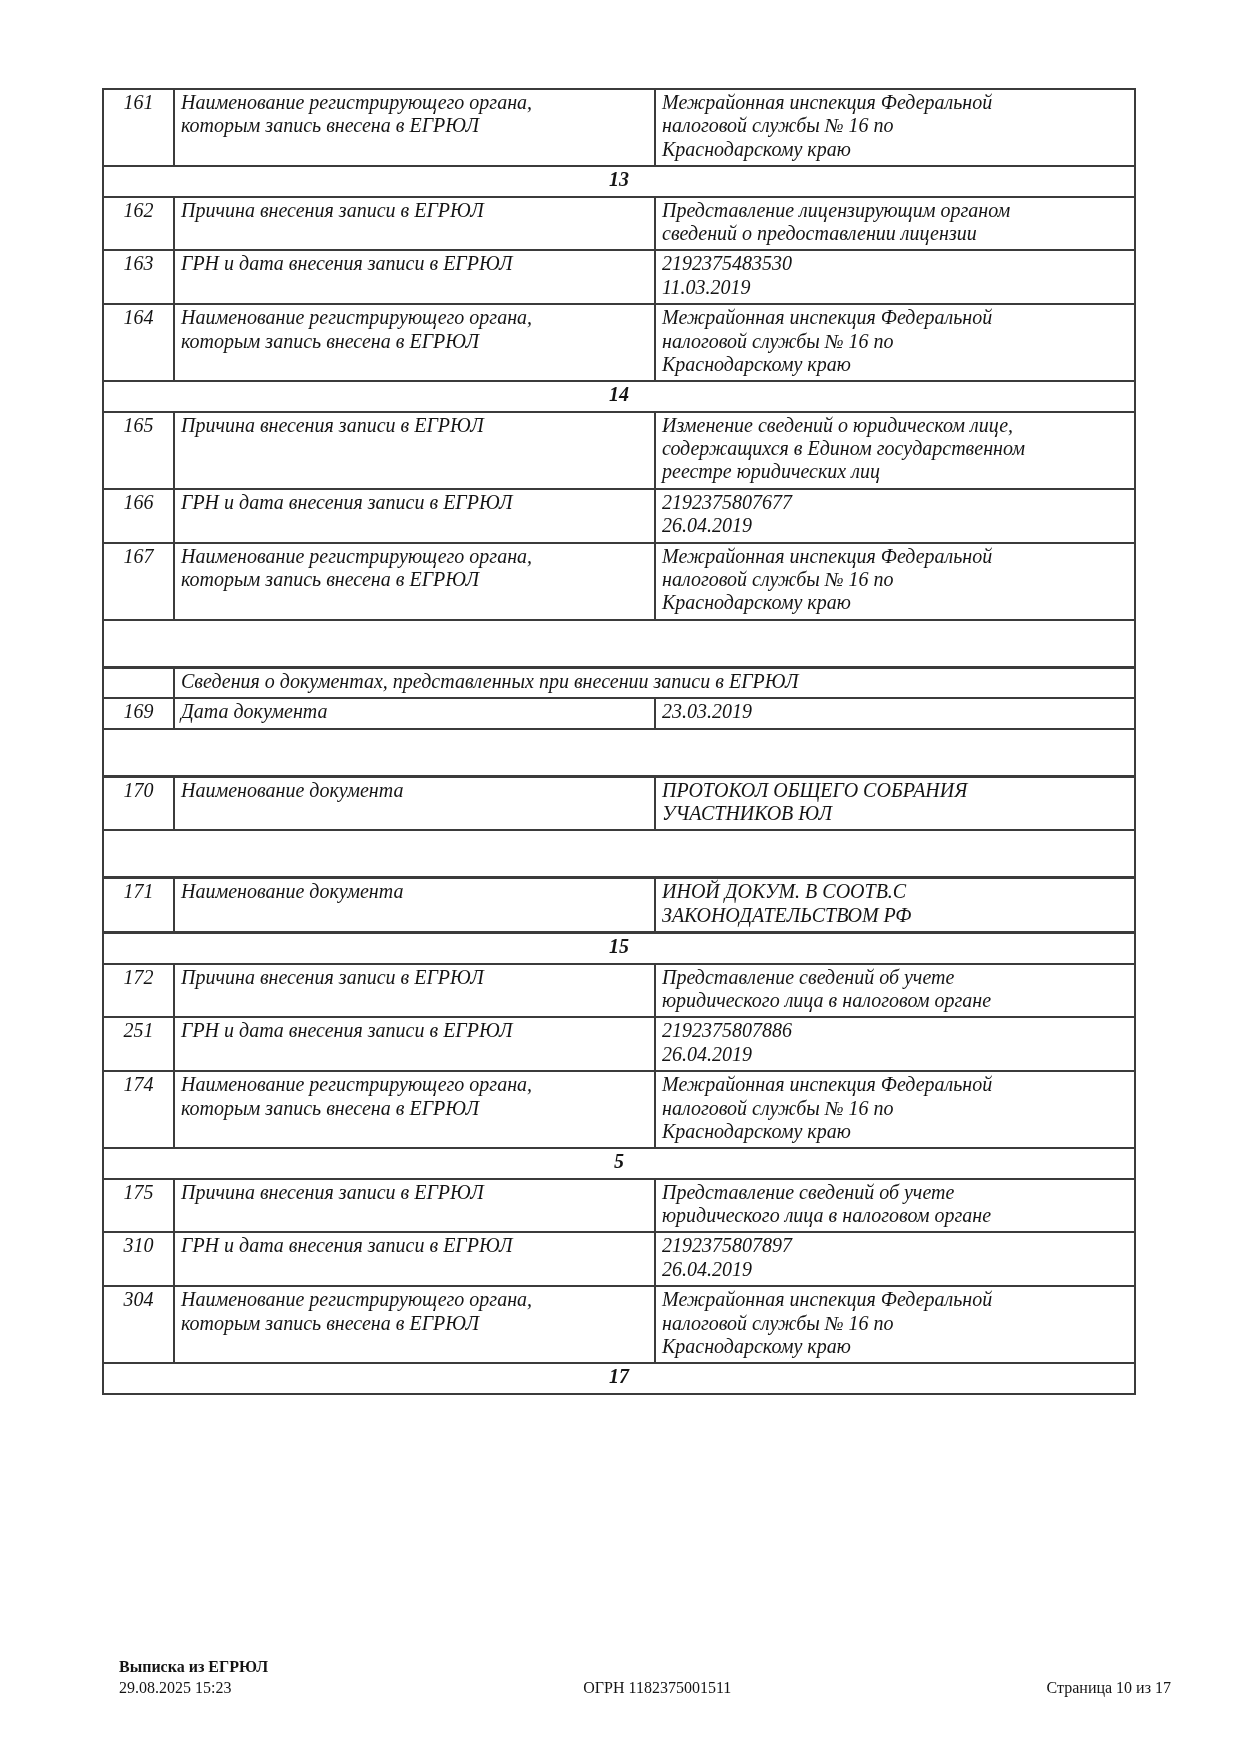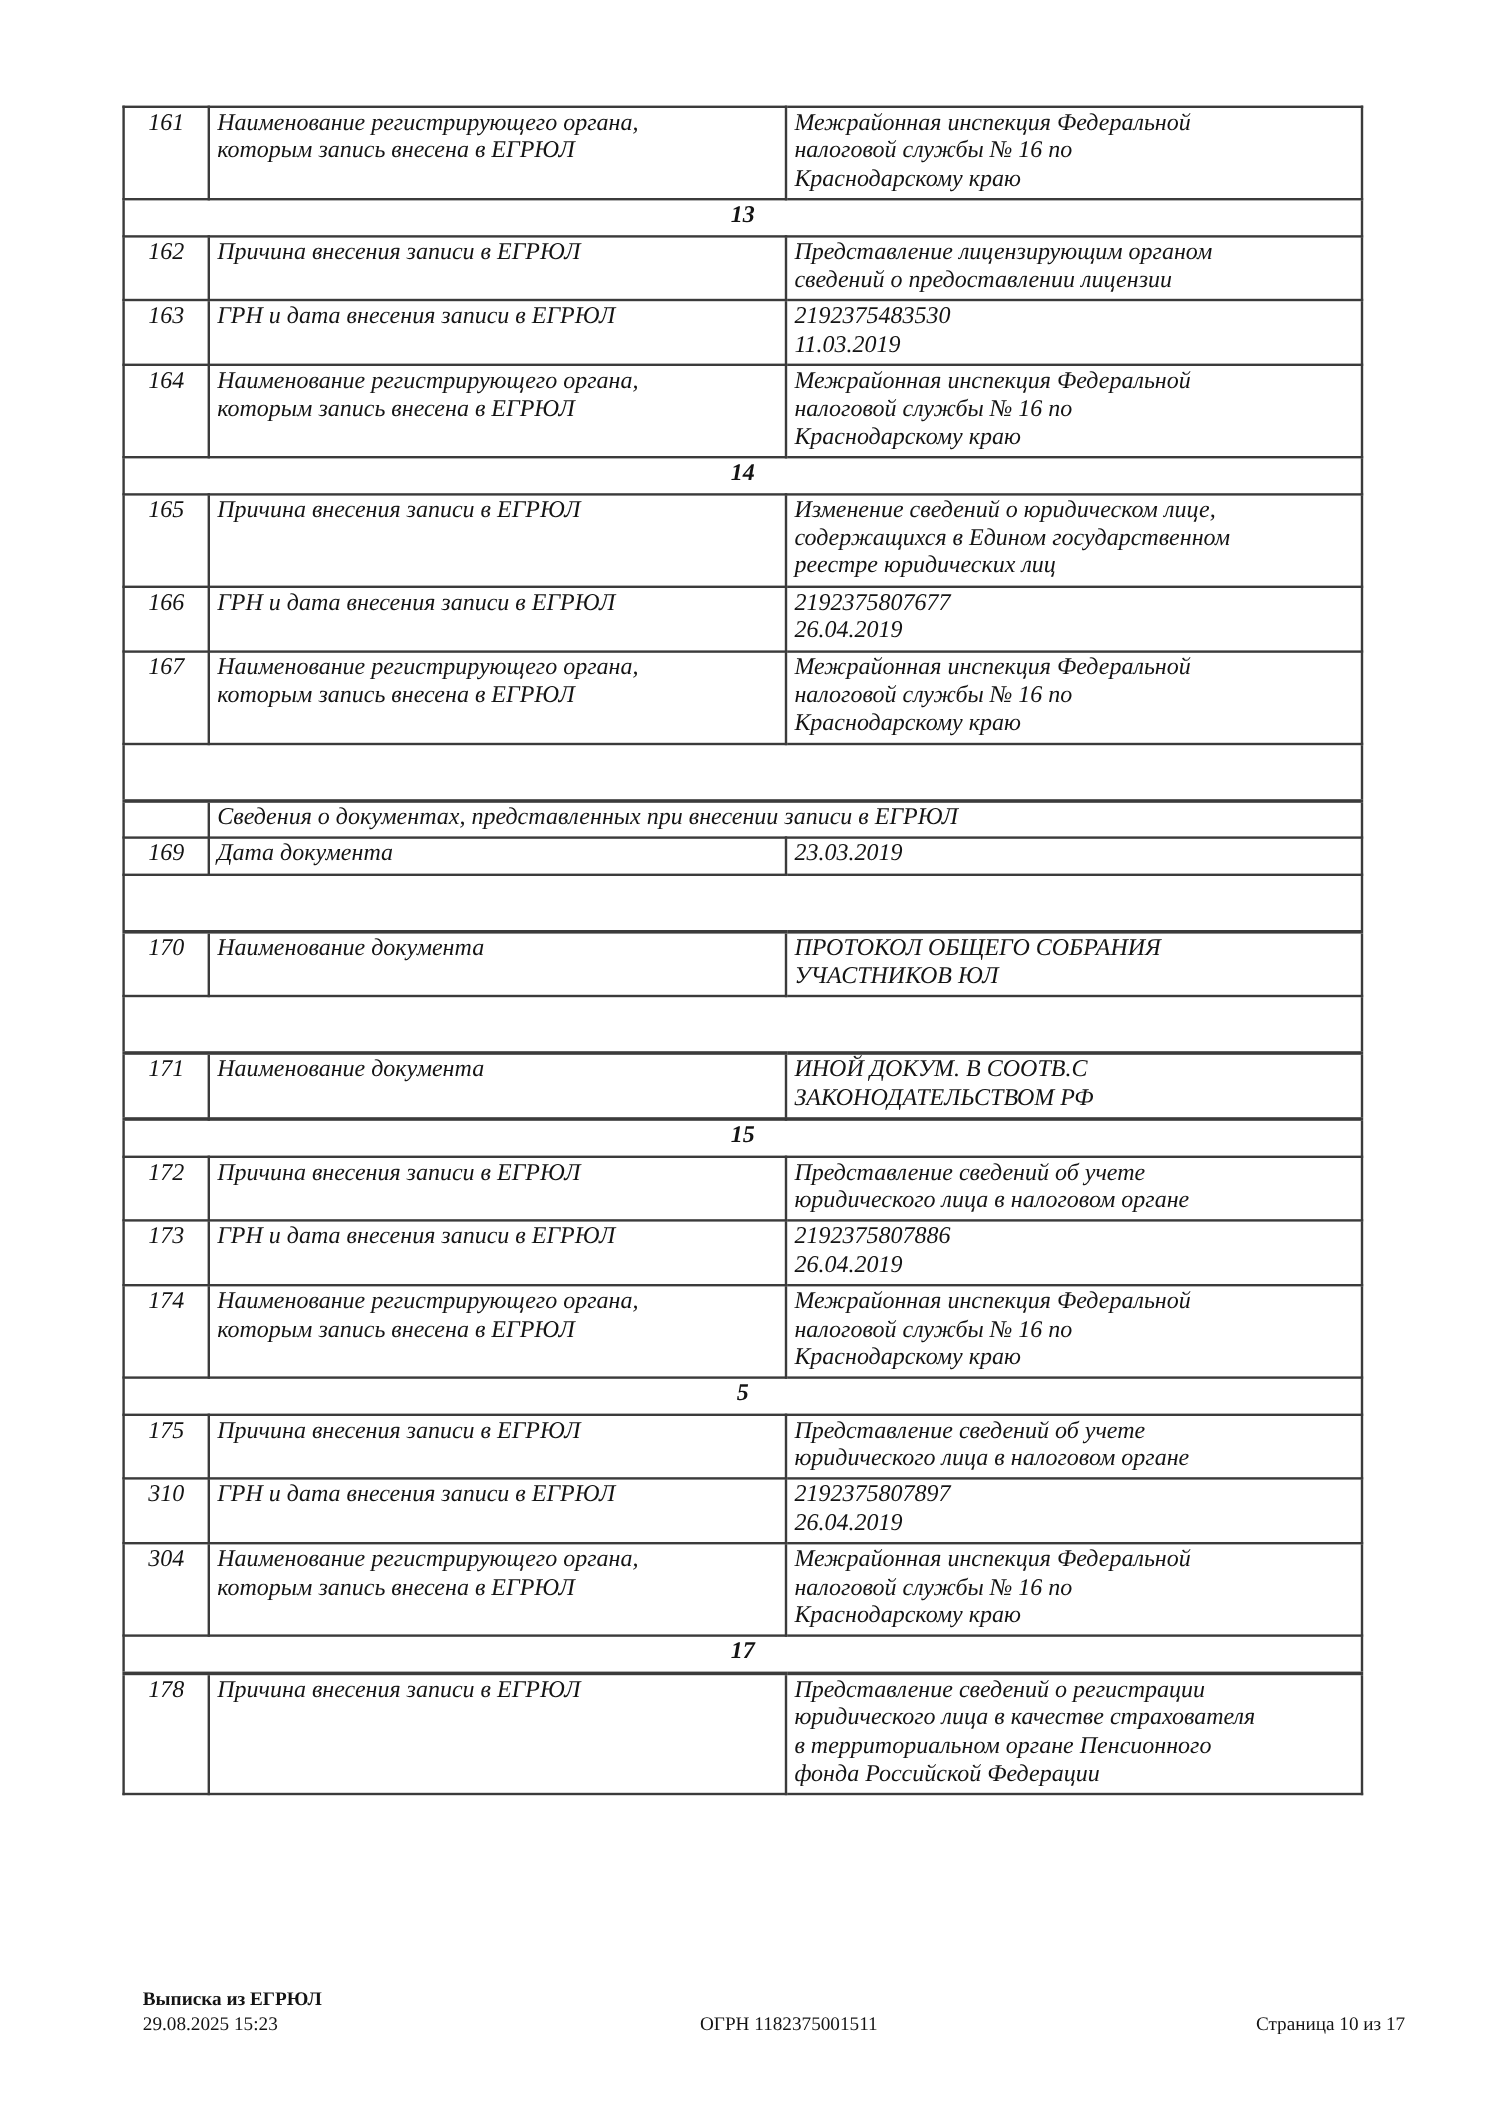--- a/index.html
+++ b/index.html
@@ -165,21 +165,21 @@
       <tr class="thick-top">
         <td class="c-section" colspan="3">15</td>
       </tr>
       <tr>
         <td class="c-num">172</td>
         <td class="c-label">Причина внесения записи в ЕГРЮЛ</td>
         <td class="c-value">Представление сведений об учете
 юридического лица в налоговом органе</td>
       </tr>
       <tr>
-        <td class="c-num">173</td>
+        <td class="c-num">251</td>
         <td class="c-label">ГРН и дата внесения записи в ЕГРЮЛ</td>
         <td class="c-value">2192375807886
 26.04.2019</td>
       </tr>
       <tr>
         <td class="c-num">174</td>
         <td class="c-label">Наименование регистрирующего органа,
 которым запись внесена в ЕГРЮЛ</td>
         <td class="c-value">Межрайонная инспекция Федеральной
 налоговой службы № 16 по
@@ -203,28 +203,20 @@
       <tr>
         <td class="c-num">304</td>
         <td class="c-label">Наименование регистрирующего органа,
 которым запись внесена в ЕГРЮЛ</td>
         <td class="c-value">Межрайонная инспекция Федеральной
 налоговой службы № 16 по
 Краснодарскому краю</td>
       </tr>
       <tr>
         <td class="c-section" colspan="3">17</td>
-      </tr>
-      <tr class="thick-top">
-        <td class="c-num">178</td>
-        <td class="c-label">Причина внесения записи в ЕГРЮЛ</td>
-        <td class="c-value">Представление сведений о регистрации
-юридического лица в качестве страхователя
-в территориальном органе Пенсионного
-фонда Российской Федерации</td>
       </tr>
     </tbody>
   </table>
 
   <div class="footer">
     <div class="f-left">
       <div class="f-title">Выписка из ЕГРЮЛ</div>
       <div class="f-date">29.08.2025 15:23</div>
     </div>
     <div class="f-center">ОГРН 1182375001511</div>

